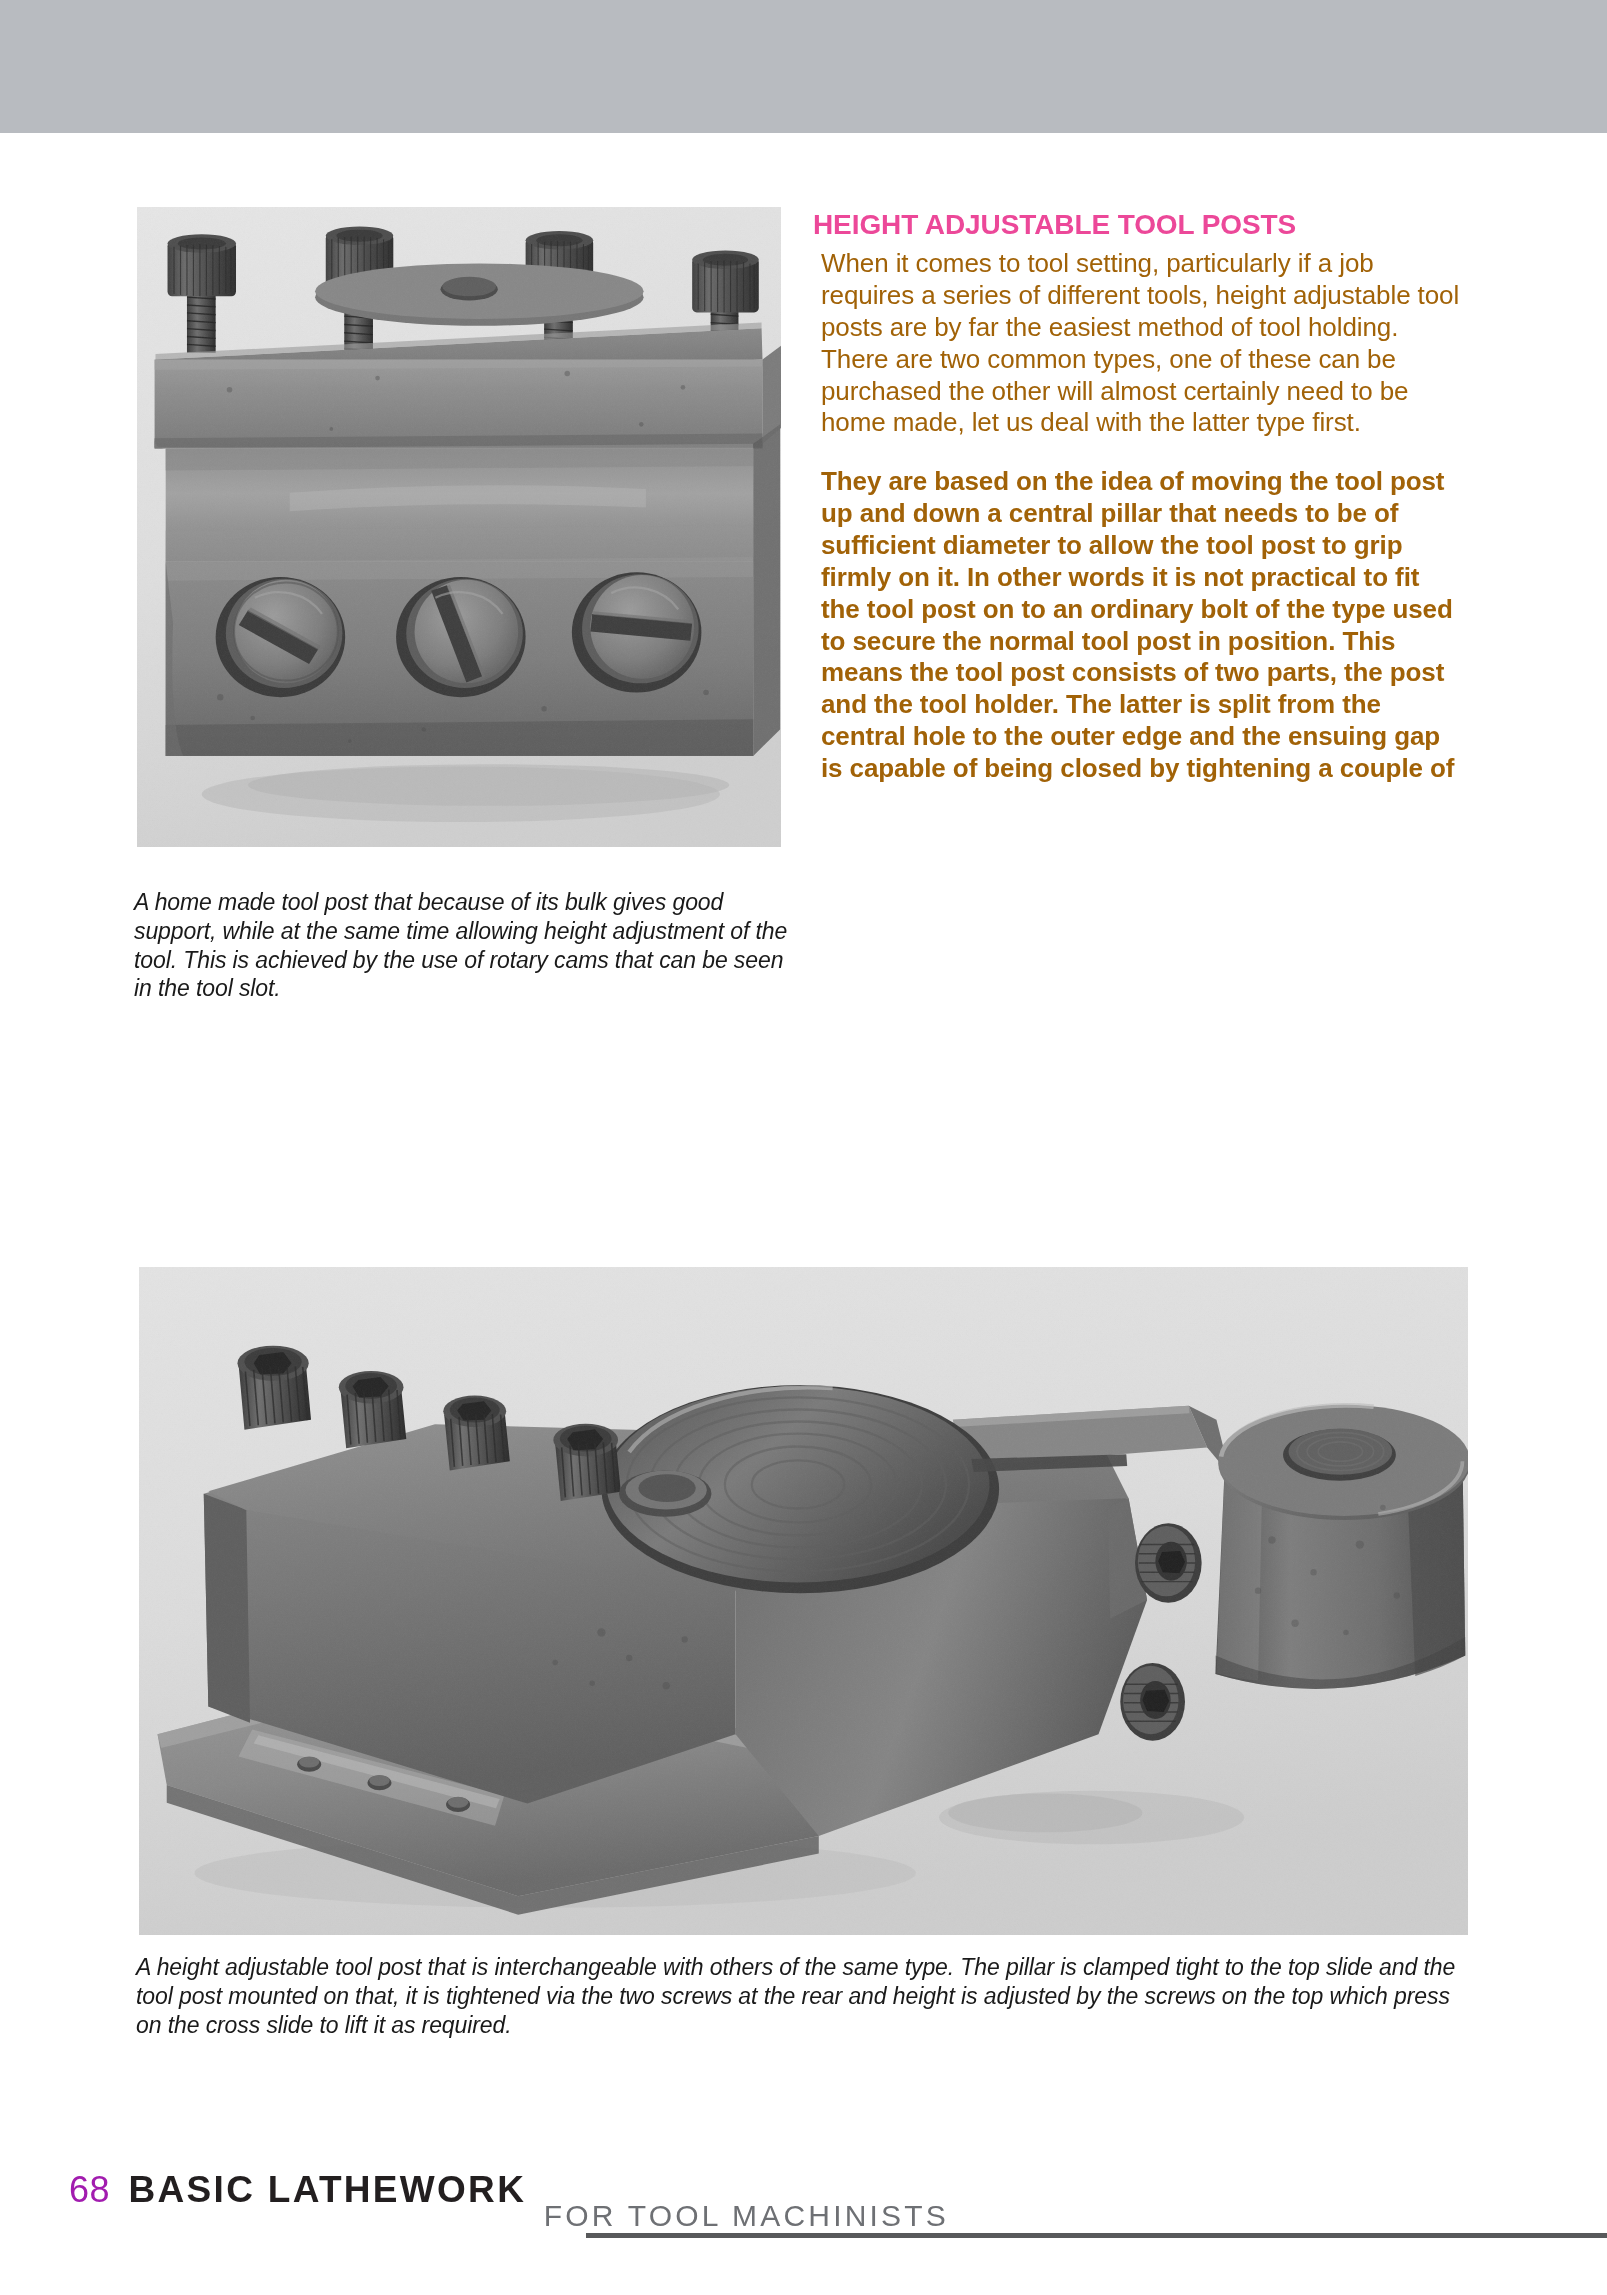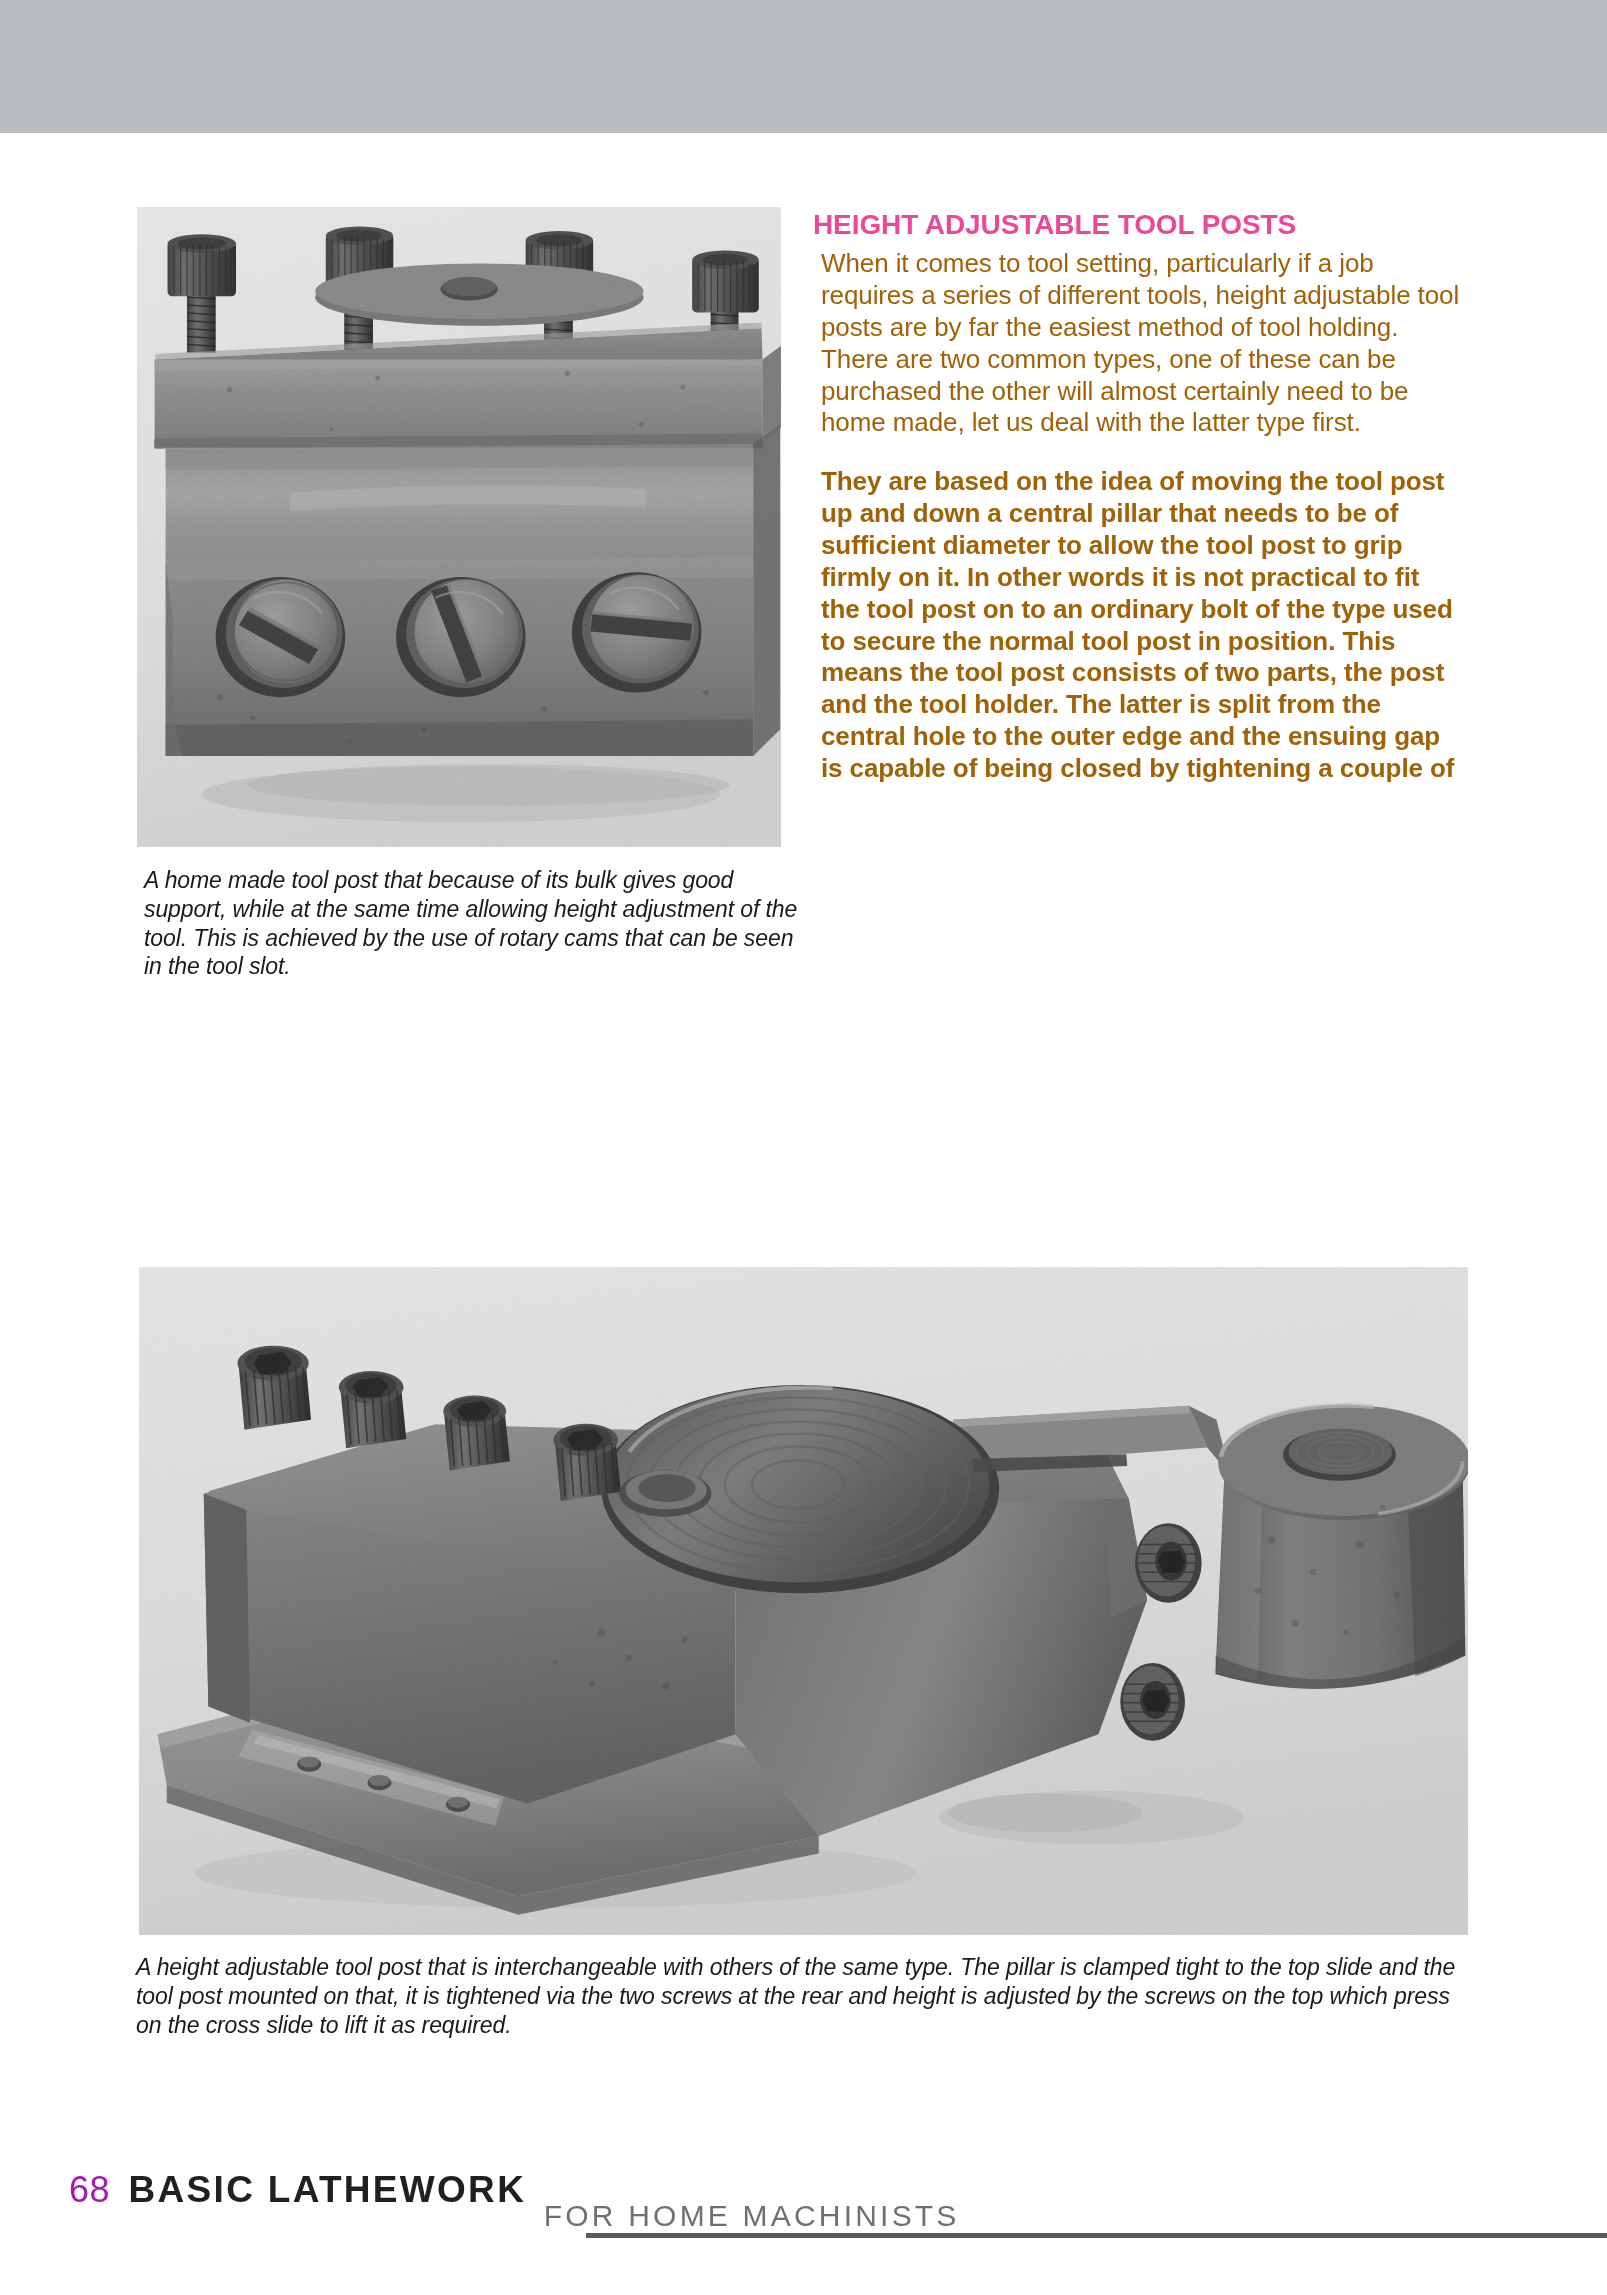--- a/index.html
+++ b/index.html
@@ -61,21 +61,21 @@
   .body-p + .body-p { margin-top: 27px; font-weight: bold; }
 
   .caption {
     position: absolute;
     font-style: italic;
     font-size: 23px;
     line-height: 1.25;
     color: #1a1a1a;
     letter-spacing: -0.1px;
   }
-  #caption-top    { left: 134px; top: 866px;  width: 654px; margin-left: 10px; }
+  #caption-top    { left: 134px; top: 888px;  width: 654px; }
   #caption-bottom { left: 136px; top: 1953px;  width: 1337px; }
 
   
   .footer {
     position: absolute;
     left: 69px;
     top: 2171px;
     width: 1538px;
     height: 60px;
   }
@@ -626,18 +626,18 @@
   </svg>
 </div>
 
 <div class="caption" id="caption-bottom">A height adjustable tool post that is interchangeable with others of the same type. The pillar is clamped tight to the top slide and the tool post mounted on that, it is tightened via the two screws at the rear and height is adjusted by the screws on the top which press on the cross slide to lift it as required.</div>
 
 <div class="footer">
   <div class="footer-inner">
     <span class="page-num">68</span>
     <span class="book-title">BASIC LATHEWORK</span>
     <span class="book-sub-wrap">
-      <span class="book-sub">FOR HOME MACHINISTS</span>
+      <span class="book-sub">FOR TOOL MACHINISTS</span>
     </span>
   </div>
 </div>
 <div class="footer-rule"></div>
 
 
 </body></html>

